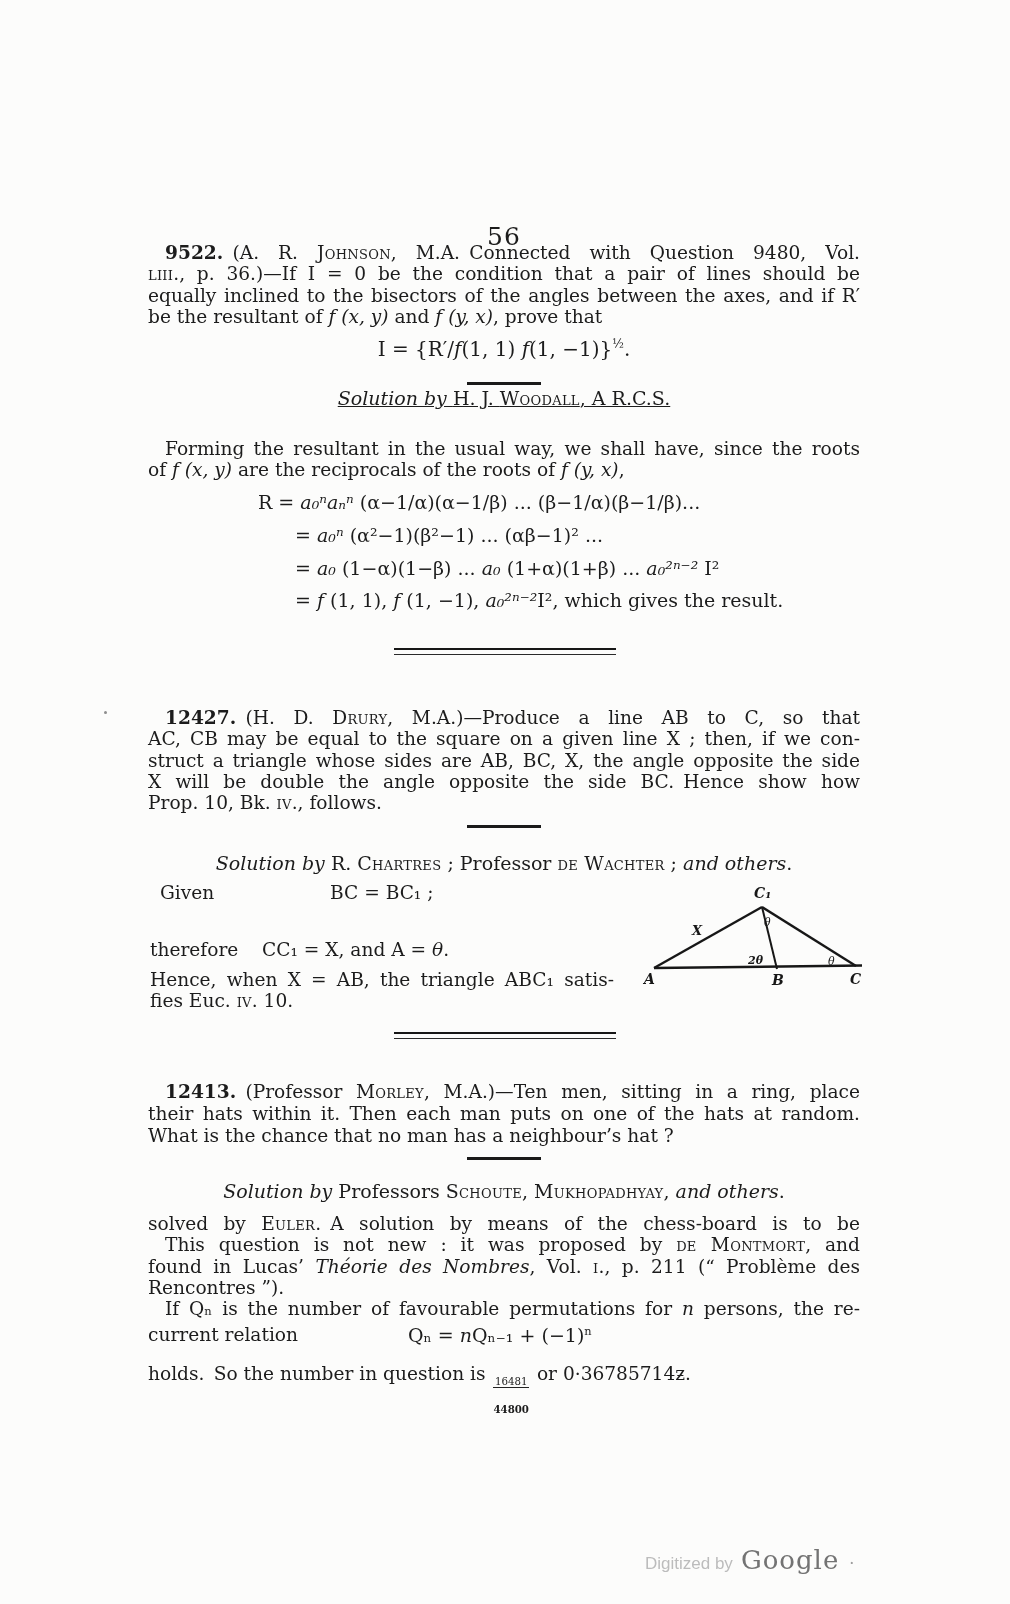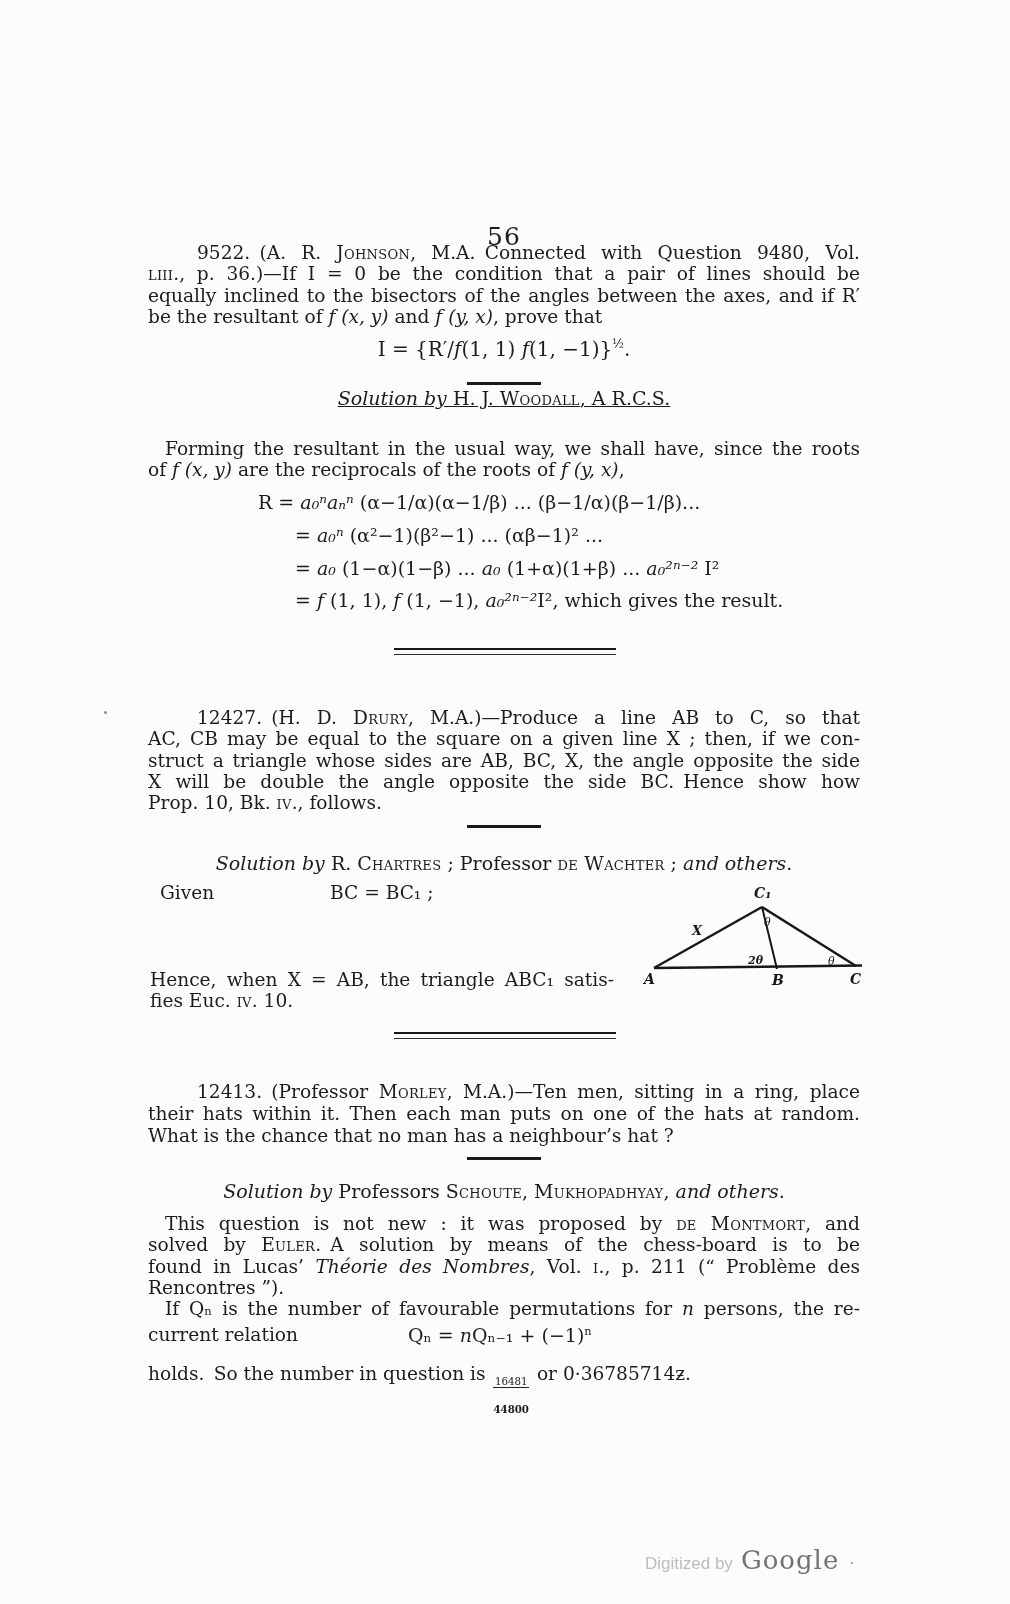--- a/index.html
+++ b/index.html
@@ -17,21 +17,21 @@
   .ind { text-indent:17px; }
   .center { text-align:center; }
   .pgnum { font-size:25px; letter-spacing:1px; }
   .heading { font-size:19px; }
   .eqline { height:32.8px; font-size:19px; line-height:32.8px; white-space:nowrap; }
   .eqcont { padding-left:37px; }
   .srule { width:74px; height:2.5px; background:#1a1a1a; }
   .drule { width:222px; height:4px; border-top:2.5px solid #171717; border-bottom:1.8px solid #2a2a2a; box-sizing:content-box; }
   .s-r { font-style:normal; }
   .s-i { font-style:italic; }
-  .s-b { font-weight:normal;margin-left:32px; }
+  .s-b { font-weight:bold; }
   .s-sc { font-variant:small-caps; letter-spacing:0.3px; }
   .s-sup { vertical-align:super; font-size:0.6em; line-height:0; }
   .frac { display:inline-flex; flex-direction:column; align-items:center;
           vertical-align:-0.5em; font-size:0.55em; line-height:1.08; margin:0 2px; }
   .frac .den { border-top:1.2px solid #222; padding-top:16px;font-weight:bold; }
   .row { white-space:nowrap; font-size:18.6px; }
   .row .formula { position:absolute; }
   .wm { display:flex; align-items:baseline; }
   .wm-prefix { font-family:"Liberation Sans","DejaVu Sans",sans-serif;
                font-size:17px; color:#bcbcbc; margin-right:8px; }
@@ -82,20 +82,24 @@
   </div>
 
   <div class="abs srule" style="left:467px; top:825px;"></div>
 
   <div class="abs col center heading" style="top:852px;"><span class="s-i">Solution by </span><span class="s-r">R. </span><span class="s-sc">Chartres</span><span class="s-r"> ;  Professor </span><span class="s-sc">de Wachter</span><span class="s-r"> ;  </span><span class="s-i">and others</span><span class="s-r">.</span></div>
 
   <div class="abs row" style="left:160px; top:882px; width:450px;">
     <span>Given</span>
     <span class="formula" style="left:170px;"><span class="s-r">BC = BC₁ ;</span></span>
   </div>
+  <div class="abs row" style="left:150px; top:939px; width:450px;">
+    <span>therefore</span>
+    <span class="formula" style="left:112px;"><span class="s-r">CC₁ = X,  and  A = </span><span class="s-i">θ</span><span class="s-r">.</span></span>
+  </div>
   <div class="abs" style="left:150px; top:969px; width:464px;">
     <div class="ln jl"><span class="s-r">Hence, when X = AB, the triangle ABC₁ satis-</span></div>
     <div class="ln"><span class="s-r">fies Euc. </span><span class="s-sc">iv</span><span class="s-r">. 10.</span></div>
   </div>
 
   <svg class="abs" style="left:636px; top:880px;" width="240" height="108" viewBox="0 0 240 108">
     <line x1="18" y1="88" x2="226" y2="85.5" stroke="#171717" stroke-width="2.6"></line>
     <line x1="18" y1="88" x2="126" y2="27" stroke="#171717" stroke-width="2.4"></line>
     <line x1="126" y1="27" x2="220" y2="86" stroke="#171717" stroke-width="2.4"></line>
     <line x1="126" y1="27" x2="141" y2="89" stroke="#171717" stroke-width="2"></line>
@@ -115,22 +119,22 @@
     <div class="ln jl ind" style="height:22px;"><span class="s-b">12413.</span><span class="s-r"> (Professor </span><span class="s-sc">Morley</span><span class="s-r">, M.A.)—Ten men, sitting in a ring, place</span></div>
     <div class="ln jl" style="height:22px;"><span class="s-r">their hats within it. Then each man puts on one of the hats at random.</span></div>
     <div class="ln" style="height:22px;"><span class="s-r">What is the chance that no man has a neighbour’s hat ?</span></div>
   </div>
 
   <div class="abs srule" style="left:467px; top:1157px;"></div>
 
   <div class="abs col center heading" style="top:1180px;"><span class="s-i">Solution by </span><span class="s-r">Professors </span><span class="s-sc">Schoute</span><span class="s-r">, </span><span class="s-sc">Mukhopadhyay</span><span class="s-r">, </span><span class="s-i">and others</span><span class="s-r">.</span></div>
 
   <div class="abs col" style="top:1213px;">
+    <div class="ln jl"><span class="s-r">solved by </span><span class="s-sc">Euler</span><span class="s-r">. A solution by means of the chess-board is to be</span></div>
     <div class="ln jl ind"><span class="s-r">This question is not new :  it was proposed by </span><span class="s-sc">de Montmort</span><span class="s-r">,  and</span></div>
-    <div class="ln jl"><span class="s-r">solved by </span><span class="s-sc">Euler</span><span class="s-r">. A solution by means of the chess-board is to be</span></div>
     <div class="ln jl"><span class="s-r">found in Lucas’ </span><span class="s-i">Théorie des Nombres</span><span class="s-r">, Vol. </span><span class="s-sc">i</span><span class="s-r">., p. 211 (“ Problème des</span></div>
     <div class="ln"><span class="s-r">Rencontres ”).</span></div>
   </div>
 
   <div class="abs col" style="top:1298px;">
     <div class="ln jl ind"><span class="s-r">If Qₙ is the number of favourable permutations for </span><span class="s-i">n</span><span class="s-r"> persons, the re-</span></div>
   </div>
   <div class="abs row" style="left:148px; top:1324px; width:712px;">
     <span>current relation</span>
     <span class="formula" style="left:260px; font-size:19px;"><span class="s-r">Qₙ = </span><span class="s-i">n</span><span class="s-r">Qₙ₋₁ + (−1)</span><span class="s-sup">n</span></span>

